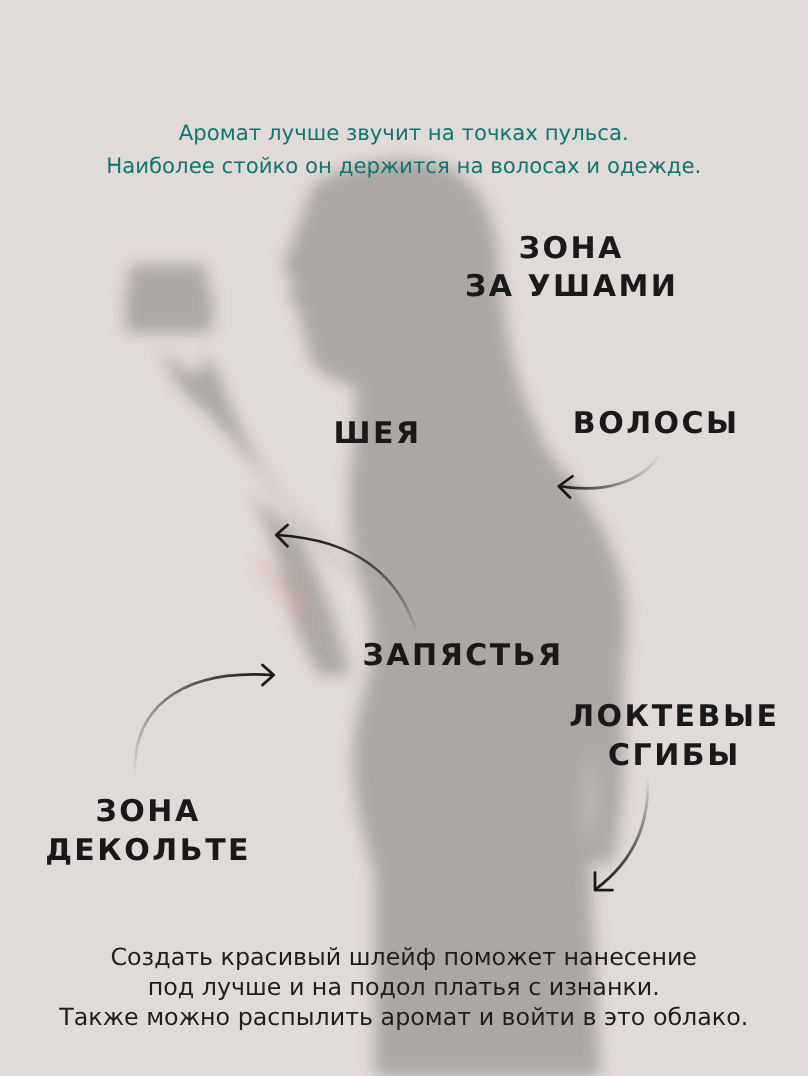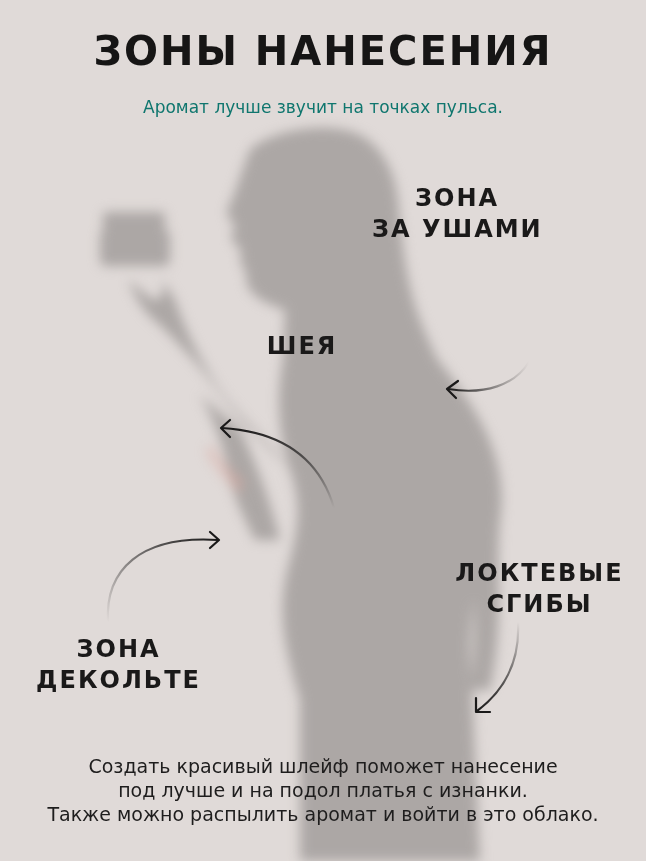--- a/index.html
+++ b/index.html
@@ -29,29 +29,31 @@
       <rect x="103" y="212" width="62" height="22" rx="4"></rect>
       <rect x="100" y="230" width="70" height="36" rx="6"></rect>
 
       <path d="M430 350 C470 400 510 450 500 520 C495 570 505 620 490 690 L470 690 C480 620 470 560 470 500 C470 450 450 410 420 370 Z"></path>
     </g>
     <g fill="#d9a9a0" opacity="0.45">
       <path d="M205 450 C215 470 230 485 240 495 L245 480 C232 470 220 460 212 445 Z"></path>
     </g>
   </svg>
 
-  <div class="title">ЗОНЫ НАНЕСЕНИЯ</div>
 
   <div class="subtitle">
     <div>Аромат лучше звучит на точках пульса.</div>
+    <div>Наиболее стойко он держится на волосах и одежде.</div>
   </div>
 
   <div class="label" style="left:372px; top:183px; width:170px;">ЗОНА
 ЗА УШАМИ</div>
+  <div class="label" style="left:455px; top:323px; width:140px;">ВОЛОСЫ</div>
   <div class="label" style="left:262px; top:331px; width:80px;">ШЕЯ</div>
+  <div class="label" style="left:290px; top:509px; width:160px;">ЗАПЯСТЬЯ</div>
   <div class="label" style="left:452px; top:558px; width:175px;text-align:center;">ЛОКТЕВЫЕ
 СГИБЫ</div>
   <div class="label" style="left:36px; top:634px; width:165px;">ЗОНА
 ДЕКОЛЬТЕ</div>
 
   <svg class="arrows" viewBox="0 0 646 861" xmlns="http://www.w3.org/2000/svg">
     <defs>
       <linearGradient id="g1" x1="1" y1="0" x2="0" y2="0">
           <stop offset="0" stop-color="#1a1919" stop-opacity="0"></stop>
           <stop offset="1" stop-color="#1a1919"></stop>

